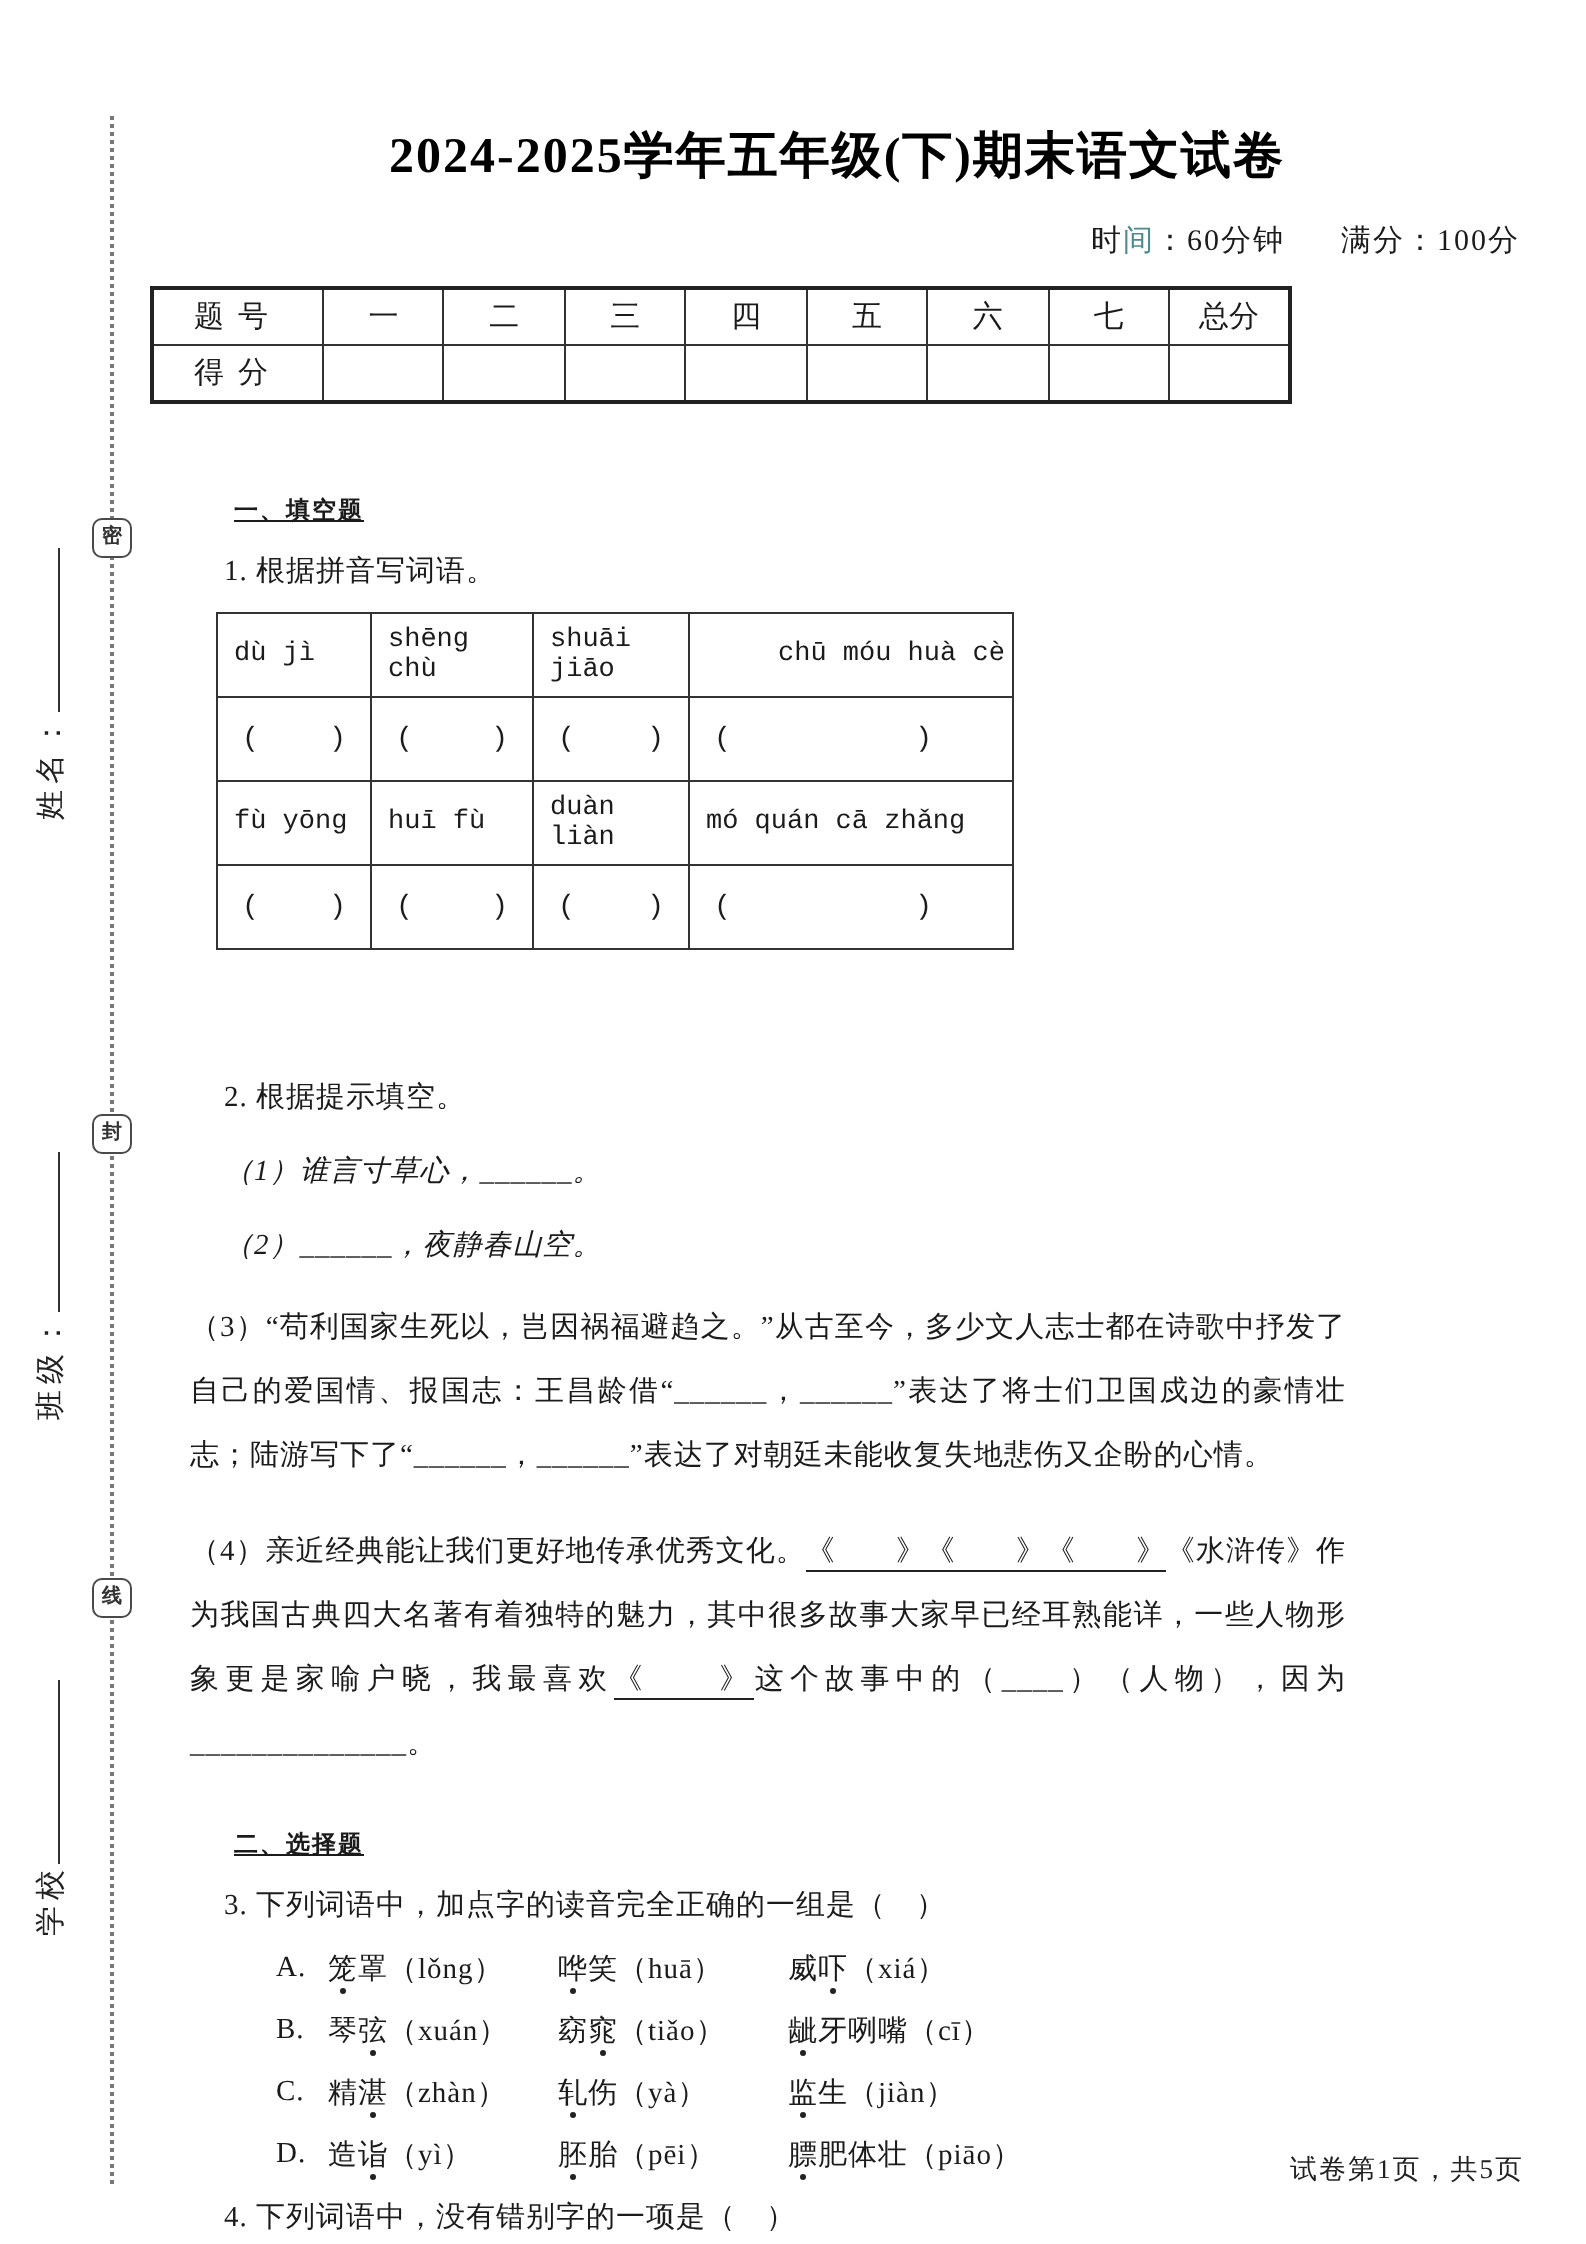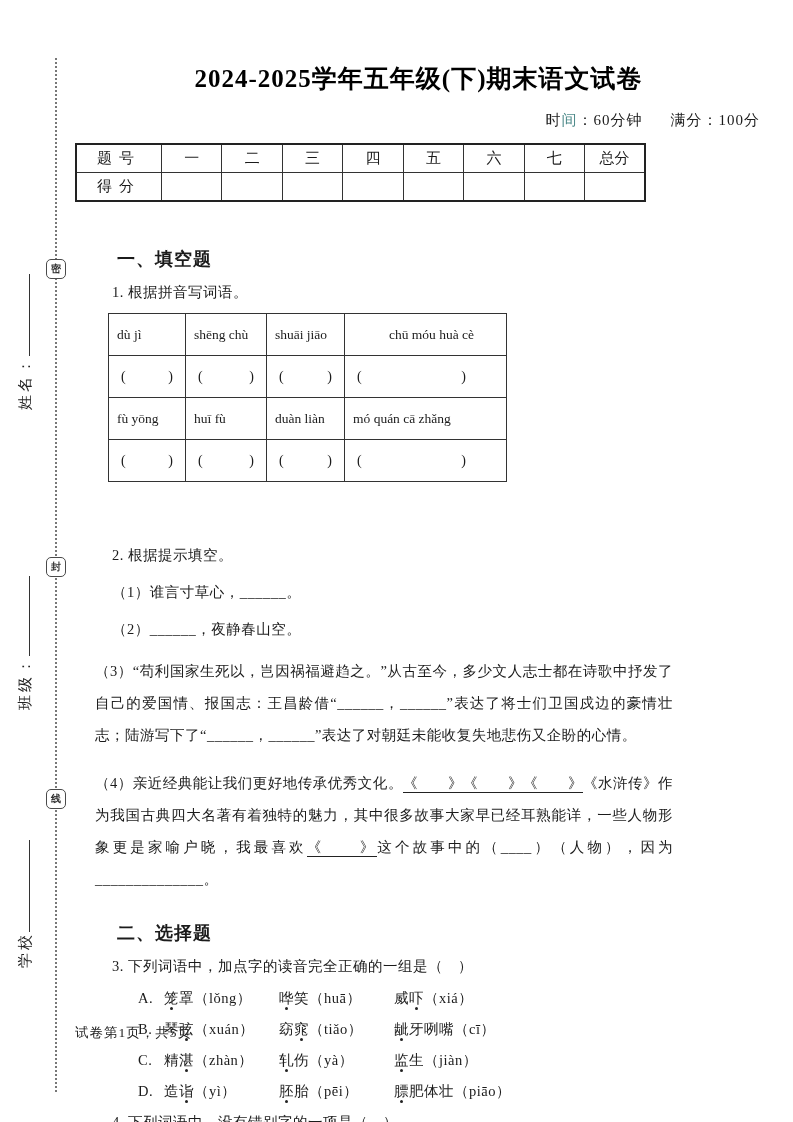--- a/index.html
+++ b/index.html
@@ -29,44 +29,44 @@
   .main { position:absolute; left:75px; top:55px; width:687px; }
   .title { text-align:center; font-size:25px; font-weight:bold; letter-spacing:1px; margin:0; line-height:48px; color:#000; }
   .meta { text-align:right; font-size:15px; margin:8px 2px 0 0; letter-spacing:1px; }
   .meta .gap { display:inline-block; width:28px; }
   .teal { color:#4f8b8b; }
   
   table.score { border-collapse:collapse; width:571px; margin-top:13px; border:2px solid #222; table-layout:fixed; }
   table.score td { border:1.4px solid #333; height:27px; text-align:center; font-size:15px; padding:0; }
   table.score td.lab { letter-spacing:7px; }
   
-  .sec-head { font-weight:bold; font-size:18px; margin:0 0 0 42px; letter-spacing:1px; }
+  .sec-head { font-weight:bold; font-size:12px; margin:0 0 0 42px; letter-spacing:1px;text-decoration:underline; }
   .sec1-head { margin-top:45px; }
   .stem { font-size:14.5px; margin:12px 0 0 37px; letter-spacing:0.5px; }
   
   table.pinyin { border-collapse:collapse; margin:11px 0 0 33px; border:1.6px solid #333; table-layout:fixed; }
-  table.pinyin td { border:1.4px solid #333; height:41px; font-size:13.5px; padding:0 0 0 8px; vertical-align:middle; }
+  table.pinyin td { border:1.4px solid #333; height:41px; font-size:13.5px; padding:0 0 0 8px; vertical-align:middle;font-family:Liberation Mono, monospace; }
   table.pinyin td.ans { padding:0 12px; }
   .ans-inner { display:flex; justify-content:space-between; font-size:14px; }
   
-  .fill-line { font-size:14.5px; margin:18px 0 0 37px; letter-spacing:0.5px; }
+  .fill-line { font-size:14.5px; margin:18px 0 0 37px; letter-spacing:0.5px;font-style:italic; }
   .fill-par { font-size:14.5px; width:578px; margin:16px 0 0 20px; line-height:32px; text-align:justify; letter-spacing:0.5px; }
   .u { border-bottom:1.5px solid #222; padding-bottom:1px; }
   
   .sec2-head { margin-top:26px; }
   .opt-row { display:flex; align-items:center; height:31px; margin-left:63px; font-size:14.5px; letter-spacing:0.5px; }
   .opt-letter { width:26px; }
   .opt-item { width:115px; white-space:nowrap; }
   .opt-item.wide { width:auto; }
   .em-dot { position:relative; }
   .em-dot::after {
     content:""; position:absolute; left:50%; margin-left:-1.5px; bottom:-4px;
     width:3px; height:3px; border-radius:50%; background:#222;
   }
-  .footer { position:absolute; left:75px; top:1024px; width:687px; text-align:left; font-size:13.5px; letter-spacing:1px; color:#222; }
+  .footer { position:absolute; left:75px; top:1076px; width:687px; text-align:right; font-size:13.5px; letter-spacing:1px; color:#222; }
 </style>
 </head>
 <body>
 
 <div class="page">
 
   <div class="seal-line"></div>
   <div class="seal-char" style="top:259px;">密</div>
   <div class="seal-char" style="top:557px;">封</div>
   <div class="seal-char" style="top:789px;">线</div>

